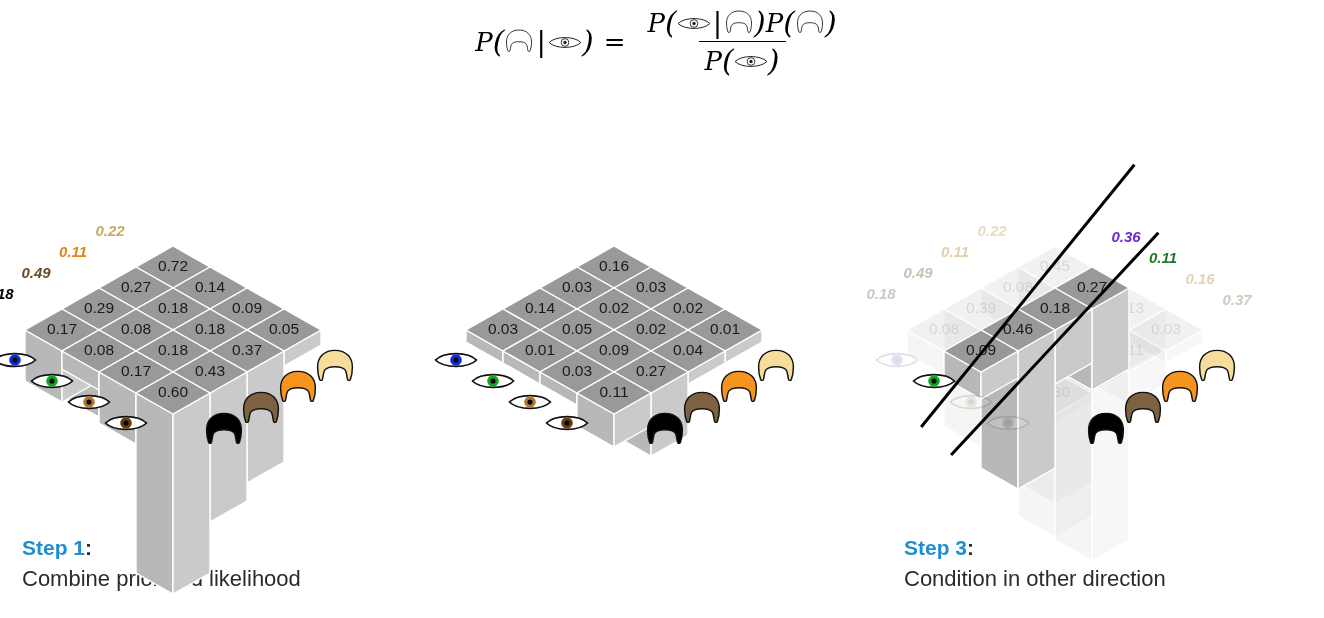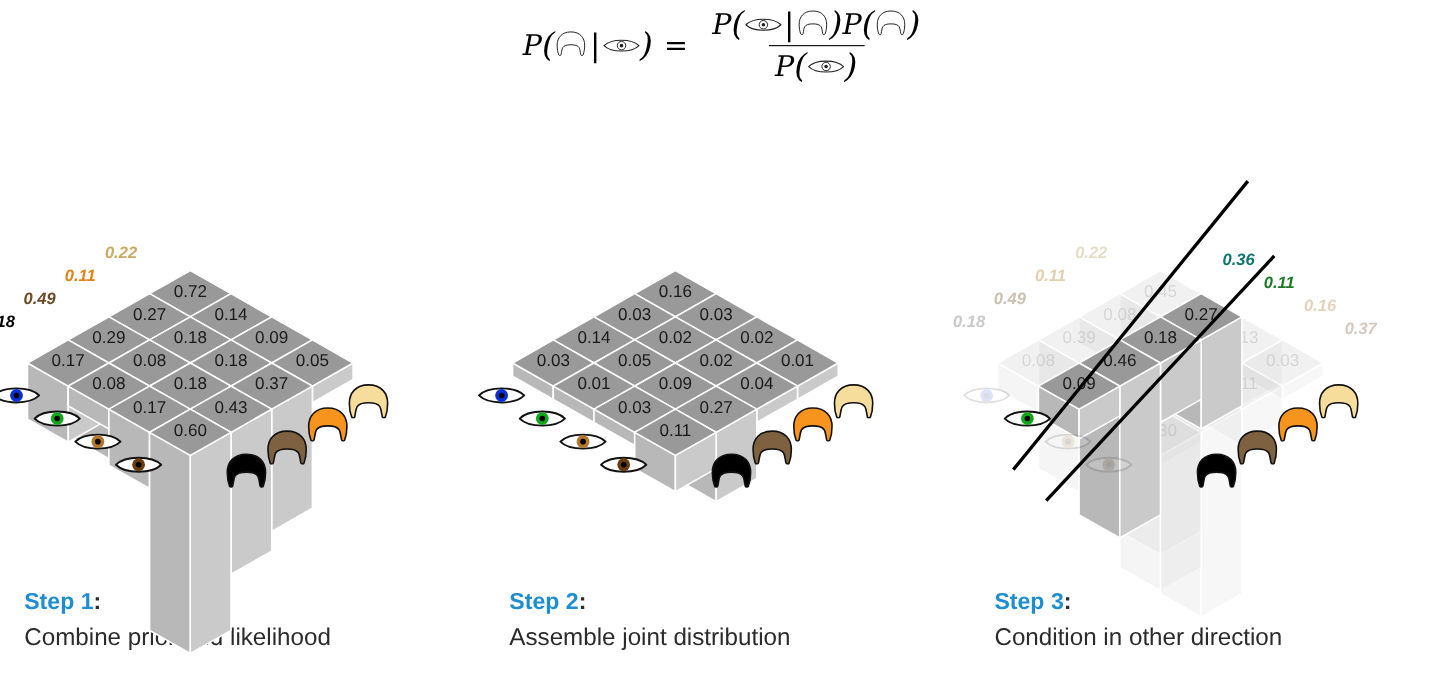--- a/index.html
+++ b/index.html
@@ -645,35 +645,31 @@
         <div class="icon-holder" style="left: 298px; top: 288px; z-index: 300;"><svg width="42" height="32" viewBox="0 0 60 46" style="opacity:1">
             <path d="M30 2 C13 2 5 13 5 26 C5 33 6 39 8 44 C9 45.5 11.5 45.5 12 43.6 C13.2 38.6 13.4 33 15.2 30.4 C17.6 27 22 25.4 30 25.4 C38 25.4 42.4 27 44.8 30.4 C46.6 33 46.8 38.6 48 43.6 C48.5 45.5 51 45.5 52 44 C54 39 55 33 55 26 C55 13 47 2 30 2 Z" fill="#f7941e" stroke="#111111" stroke-width="2.1" stroke-linejoin="round"></path>
           </svg></div>
         <div class="icon-holder" style="left: 335px; top: 267px; z-index: 300;"><svg width="42" height="32" viewBox="0 0 60 46" style="opacity:1">
             <path d="M30 2 C13 2 5 13 5 26 C5 33 6 39 8 44 C9 45.5 11.5 45.5 12 43.6 C13.2 38.6 13.4 33 15.2 30.4 C17.6 27 22 25.4 30 25.4 C38 25.4 42.4 27 44.8 30.4 C46.6 33 46.8 38.6 48 43.6 C48.5 45.5 51 45.5 52 44 C54 39 55 33 55 26 C55 13 47 2 30 2 Z" fill="#f6dd9b" stroke="#111111" stroke-width="2.1" stroke-linejoin="round"></path>
           </svg></div>
         <div class="sidelabel" style="left: -1px; top: 193px; color: rgb(201, 201, 201); z-index: 150;">0.18</div>
         <div class="sidelabel" style="left: 36px; top: 172px; color: rgb(203, 192, 178); z-index: 150;">0.49</div>
         <div class="sidelabel" style="left: 73px; top: 151px; color: rgb(228, 207, 174); z-index: 150;">0.11</div>
         <div class="sidelabel" style="left: 110px; top: 130px; color: rgb(230, 221, 198); z-index: 150;">0.22</div>
-        <div class="sidelabel" style="left: 244px; top: 136px; color: #0f766e; z-index: 450;">0.36</div>
+        <div class="sidelabel" style="left: 244px; top: 136px; color: #6d28d9; z-index: 450;">0.36</div>
         <div class="sidelabel" style="left: 281px; top: 157px; color: rgb(29, 122, 39); z-index: 450;">0.11</div>
         <div class="sidelabel" style="left: 318px; top: 178px; color: rgb(227, 211, 187); z-index: 450;">0.16</div>
         <div class="sidelabel" style="left: 355px; top: 199px; color: rgb(210, 201, 191); z-index: 450;">0.37</div>
         <div class="diagline" style="left: 38px; top: 326px; width: 337.658px; transform: rotate(-50.8897deg); z-index: 500;"></div>
         <div class="diagline" style="left: 68px; top: 354px; width: 303.534px; transform: rotate(-47.0025deg); z-index: 500;"></div>
       </div>
   </div>
 
   <div class="caption" id="cap1">
     <div class="cap-step"><span>Step 1</span><span class="colon">:</span></div>
     <div class="cap-text">Combine prior and likelihood</div>
   </div>
-  <div class="caption" id="cap2">
-    <div class="cap-step"><span>Step 2</span><span class="colon">:</span></div>
-    <div class="cap-text">Assemble joint distribution</div>
-  </div>
   <div class="caption" id="cap3">
     <div class="cap-step"><span>Step 3</span><span class="colon">:</span></div>
     <div class="cap-text">Condition in other direction</div>
   </div>
 
 </div>
 
 </body></html>

